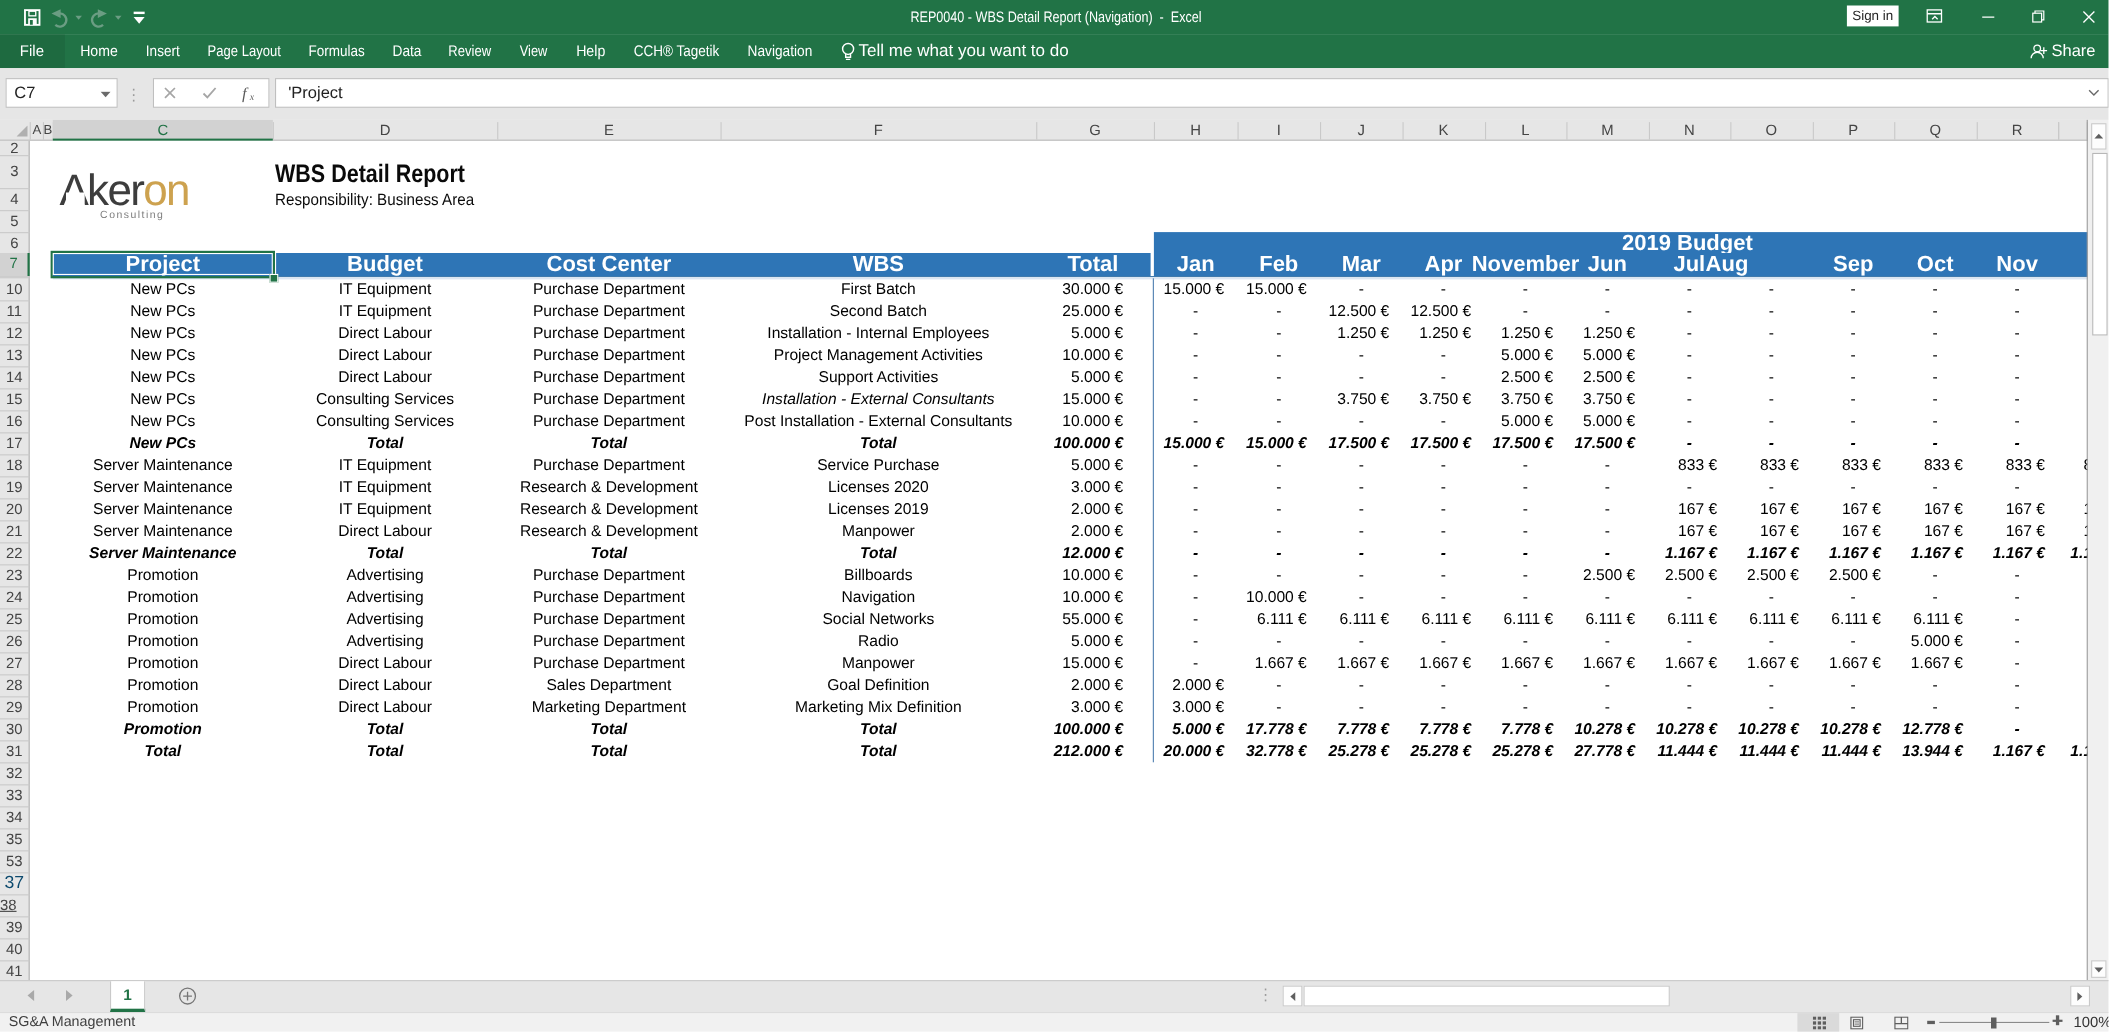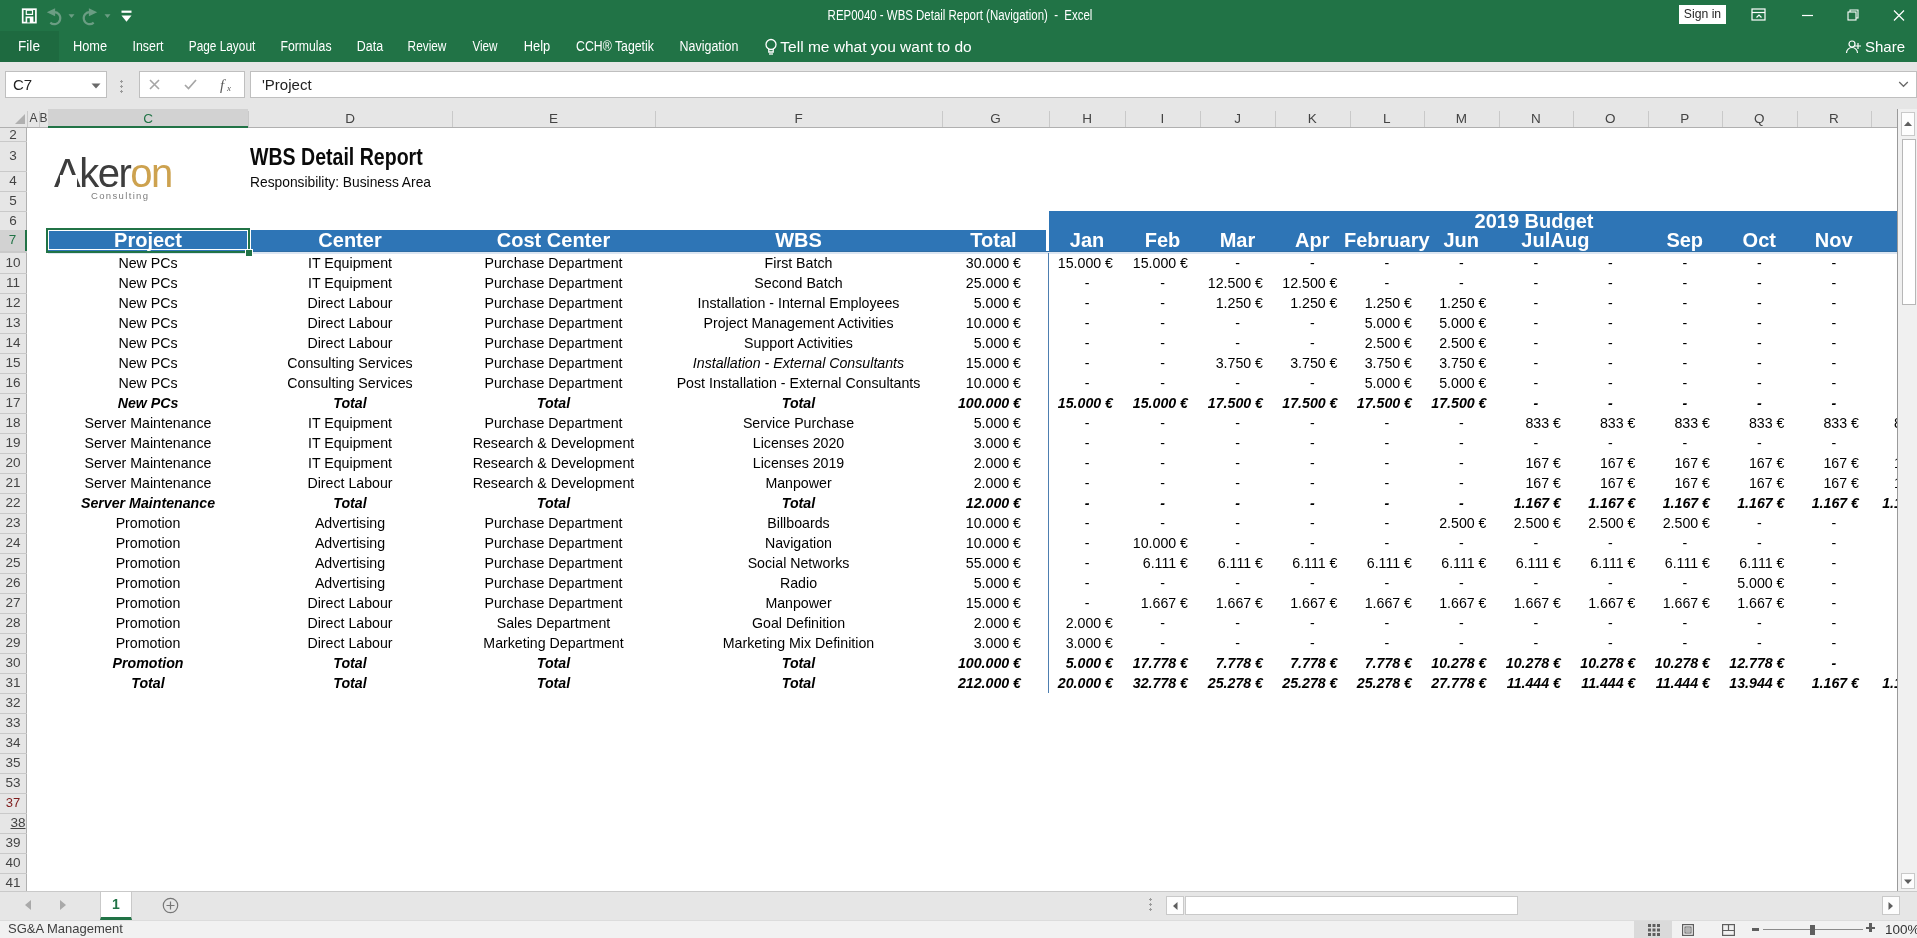--- a/index.html
+++ b/index.html
@@ -198,50 +198,50 @@
 <div class="abs" style="left:0;top:565px;width:26px;height:20px;line-height:20px;text-align:center;font-size:13.5px;color:#444;">32</div>
 <div class="abs" style="left:0;top:585px;width:27px;height:1px;background:#c9c9c9;"></div>
 <div class="abs" style="left:0;top:585px;width:26px;height:20px;line-height:20px;text-align:center;font-size:13.5px;color:#444;">33</div>
 <div class="abs" style="left:0;top:605px;width:27px;height:1px;background:#c9c9c9;"></div>
 <div class="abs" style="left:0;top:605px;width:26px;height:20px;line-height:20px;text-align:center;font-size:13.5px;color:#444;">34</div>
 <div class="abs" style="left:0;top:625px;width:27px;height:1px;background:#c9c9c9;"></div>
 <div class="abs" style="left:0;top:625px;width:26px;height:20px;line-height:20px;text-align:center;font-size:13.5px;color:#444;">35</div>
 <div class="abs" style="left:0;top:645px;width:27px;height:1px;background:#c9c9c9;"></div>
 <div class="abs" style="left:0;top:645px;width:26px;height:20px;line-height:20px;text-align:center;font-size:13.5px;color:#444;">53</div>
 <div class="abs" style="left:0;top:665px;width:27px;height:1px;background:#c9c9c9;"></div>
-<div class="abs" style="left:0;top:665px;width:26px;height:20px;line-height:20px;text-align:center;font-size:13px;color:#7f1d1d;">37</div>
+<div class="abs" style="left:0;top:665px;width:26px;height:20px;line-height:20px;text-align:center;font-size:16px;color:#0c4a6e;">37</div>
 <div class="abs" style="left:0;top:685px;width:27px;height:1px;background:#c9c9c9;"></div>
-<div class="abs" style="left:0;top:685px;width:36px;height:20px;line-height:20px;text-align:center;font-size:13.5px;color:#444;text-decoration:underline;">38</div>
+<div class="abs" style="left:0;top:685px;width:36px;height:20px;line-height:20px;font-size:13.5px;color:#444;text-decoration:underline;">38</div>
 <div class="abs" style="left:0;top:705px;width:27px;height:1px;background:#c9c9c9;"></div>
 <div class="abs" style="left:0;top:705px;width:26px;height:20px;line-height:20px;text-align:center;font-size:13.5px;color:#444;">39</div>
 <div class="abs" style="left:0;top:725px;width:27px;height:1px;background:#c9c9c9;"></div>
 <div class="abs" style="left:0;top:725px;width:26px;height:20px;line-height:20px;text-align:center;font-size:13.5px;color:#444;">40</div>
 <div class="abs" style="left:0;top:745px;width:27px;height:1px;background:#c9c9c9;"></div>
 <div class="abs" style="left:0;top:745px;width:26px;height:20px;line-height:20px;text-align:center;font-size:13.5px;color:#444;">41</div>
 
 <div class="abs" style="left:0;top:124px;width:27px;height:1px;background:#c9c9c9;"></div>
 <div class="abs" style="left:54px;top:25px;width:140px;font-size:40px;font-weight:normal;letter-spacing:-1.5px;color:#3d3d3d;line-height:40px;">Aker<span style="color:#cda24f;">on</span></div>
 <div class="abs" style="left:91px;top:62px;font-size:9.5px;letter-spacing:1.35px;color:#7d7d7d;">Consulting</div>
 <div class="abs" style="left:59.5px;top:47px;width:17px;height:11.5px;background:#fff;"></div>
 <div class="abs" style="left:250px;top:16px;font-size:23px;font-weight:bold;color:#0a0a0a;transform:scaleX(.85);transform-origin:left center;">WBS Detail Report</div>
 <div class="abs" style="left:250px;top:45px;font-size:15px;color:#0a0a0a;transform:scaleX(.92);transform-origin:left center;">Responsibility: Business Area</div>
 <div class="abs" style="left:1049px;top:82.5px;width:849px;height:19.5px;background:#2e75b6;"></div>
 <div class="abs hdrtxt" style="left:1534px;top:82.5px;transform:translateX(-50%);height:19.5px;line-height:20px;">2019 Budget</div>
 <div class="abs" style="left:48px;top:102px;width:998px;height:20.5px;background:#2e75b6;"></div>
 <div class="abs" style="left:1049px;top:102px;width:849px;height:20.5px;background:#2e75b6;"></div>
 <div class="abs hdrtxt ctr" style="left:148px;top:102px;transform:translateX(-50%);height:20.5px;line-height:21px;">Project</div>
-<div class="abs hdrtxt ctr" style="left:350px;top:102px;transform:translateX(-50%);height:20.5px;line-height:21px;">Center</div>
+<div class="abs hdrtxt ctr" style="left:350px;top:102px;transform:translateX(-50%);height:20.5px;line-height:21px;">Budget</div>
 <div class="abs hdrtxt ctr" style="left:553.5px;top:102px;transform:translateX(-50%);height:20.5px;line-height:21px;">Cost Center</div>
 <div class="abs hdrtxt ctr" style="left:798.5px;top:102px;transform:translateX(-50%);height:20.5px;line-height:21px;">WBS</div>
 <div class="abs hdrtxt ctr" style="left:993.5px;top:102px;transform:translateX(-50%);height:20.5px;line-height:21px;">Total</div>
 <div class="abs hdrtxt" style="left:1087.0px;top:102px;transform:translateX(-50%);height:20.5px;line-height:21px;">Jan</div>
 <div class="abs hdrtxt" style="left:1162.5px;top:102px;transform:translateX(-50%);height:20.5px;line-height:21px;">Feb</div>
 <div class="abs hdrtxt" style="left:1237.5px;top:102px;transform:translateX(-50%);height:20.5px;line-height:21px;">Mar</div>
 <div class="abs hdrtxt" style="left:1312.25px;top:102px;transform:translateX(-50%);height:20.5px;line-height:21px;">Apr</div>
-<div class="abs hdrtxt" style="left:1386.75px;top:102px;transform:translateX(-50%);height:20.5px;line-height:21px;">February</div>
+<div class="abs hdrtxt" style="left:1386.75px;top:102px;transform:translateX(-50%);height:20.5px;line-height:21px;">November</div>
 <div class="abs hdrtxt" style="left:1461.25px;top:102px;transform:translateX(-50%);height:20.5px;line-height:21px;">Jun</div>
 <div class="abs hdrtxt" style="left:1535.75px;top:102px;transform:translateX(-50%);height:20.5px;line-height:21px;">Jul</div>
 <div class="abs hdrtxt" style="left:1570px;top:102px;transform:translateX(-50%);height:20.5px;line-height:21px;">Aug</div>
 <div class="abs hdrtxt" style="left:1684.75px;top:102px;transform:translateX(-50%);height:20.5px;line-height:21px;">Sep</div>
 <div class="abs hdrtxt" style="left:1759.25px;top:102px;transform:translateX(-50%);height:20.5px;line-height:21px;">Oct</div>
 <div class="abs hdrtxt" style="left:1833.75px;top:102px;transform:translateX(-50%);height:20.5px;line-height:21px;">Nov</div>
 <div class="abs" style="left:48px;top:122.5px;width:1850px;height:1px;background:#2e6da4;"></div>
 <div class="abs" style="left:48px;top:123.5px;width:1850px;height:2.5px;background:#dce6f2;"></div>
 <div class="abs" style="left:1048px;top:125px;width:1px;height:440px;background:#4d7eb0;"></div>
 <div class="cell ctr" style="left:48px;top:125px;width:200px;">New PCs</div>

